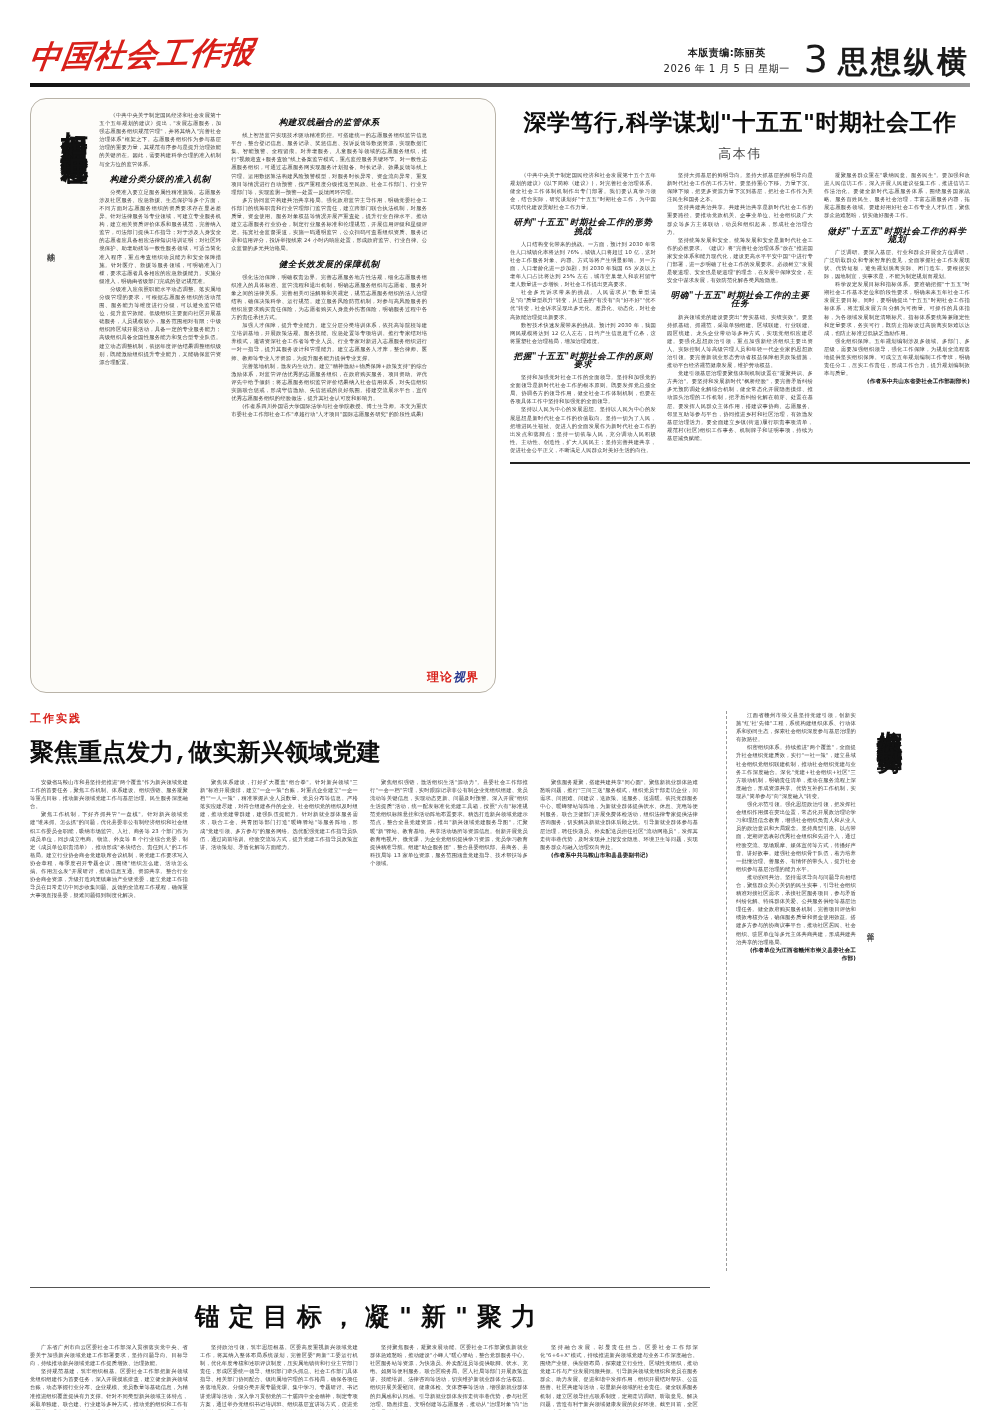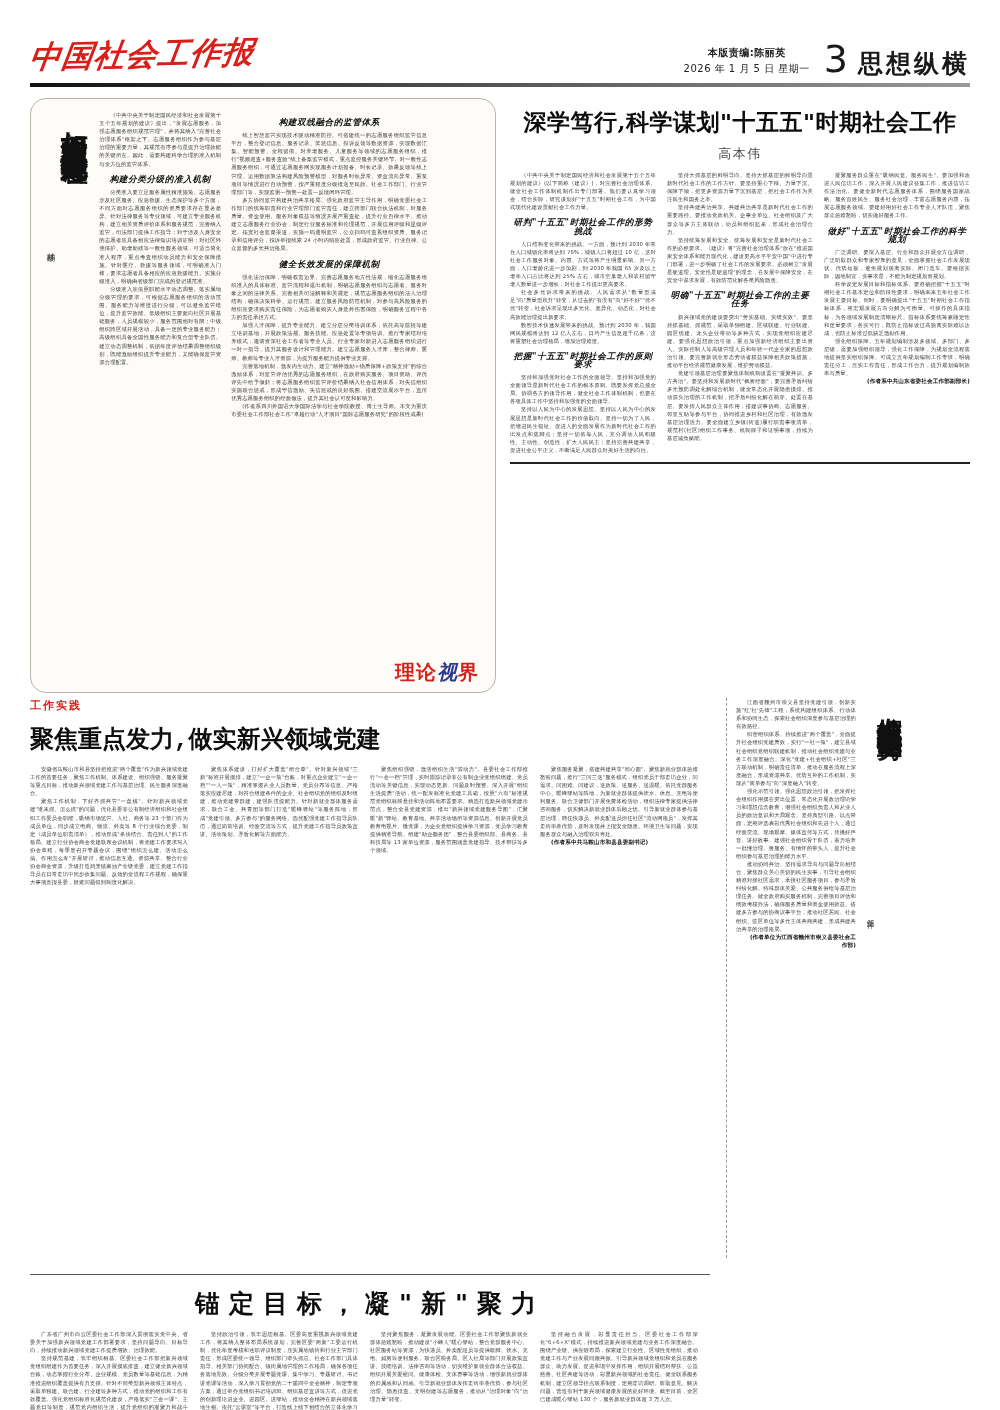--- a/index.html
+++ b/index.html
@@ -23,21 +23,21 @@
     transform:skewX(-9deg) rotate(-1.4deg);
     font-style:italic;
     white-space:nowrap;
   }
   .mast-right { display:flex; align-items:flex-end; gap:14px; }
   .mast-meta { text-align:center; font-size:10px; line-height:1.55; color:#222; font-family:"DejaVu Sans", sans-serif; }
   .mast-meta .ed { font-weight:700; letter-spacing:.5px; }
   .mast-meta .dt { letter-spacing:.5px; }
   .mast-section { display:flex; align-items:baseline; gap:10px; }
   .mast-pageno { font-size:38px; font-weight:400; font-family:"DejaVu Sans", sans-serif; line-height:.9; }
-  .mast-secname { font-size:25px; font-weight:700; letter-spacing:3px; line-height:.9; }
+  .mast-secname { font-size:30px; font-weight:700; letter-spacing:3px; line-height:.9; }
   .mast-rule { height:4px; background:linear-gradient(to right,#111,#999); margin-top:7px; }
 
   
   .bodytext {
     font-size:5.3px; line-height:8.1px; text-align:justify;
     color:#3a3a3a; letter-spacing:.15px;
     font-family:"DejaVu Sans", sans-serif;
   }
   .bodytext p { margin:0 0 0 0; text-indent:11px; }
   .sub-h {
@@ -65,41 +65,41 @@
   .vauthor {
     writing-mode:vertical-rl; text-orientation:upright;
     font-size:8px; color:#4a4a4a; letter-spacing:1px;
     margin-top:135px; margin-right:4px;
   }
   .fcol { width:122px; }
   .fcol.wide { width:196px; }
   .cred { font-size:5.3px; line-height:8.1px; color:#3a3a3a; text-indent:9px; }
   .logo-lnx {
     position:absolute; right:16px; bottom:6px;
-    font-family:"DejaVu Serif", serif; font-size:20px; font-weight:700;
+    font-family:"DejaVu Serif", serif; font-size:12px; font-weight:700;
     color:#d8201a; letter-spacing:1px;
   }
   .logo-lnx .blue { color:#2b3a8f; font-style:italic; }
 
   
   .tr-article { width:460px; }
   .kicker { font-size:11px; font-weight:700; color:#d8201a; letter-spacing:2px; }
   .art-title {
     font-family:"DejaVu Serif", serif;
     font-size:23px; font-weight:700; text-align:center;
     letter-spacing:.5px; margin:9px 0 0;
     color:#0d0d0d; white-space:nowrap;
   }
   .art-author { text-align:center; font-size:13px; color:#4a4a4a; margin:7px 0 8px; letter-spacing:1.5px; }
   .cols3 { display:flex; gap:11px; }
   .cols3 > div { width:146px; }
   .hr-dark { height:2.4px; background:#222; margin-top:8px; }
 
   
-  .midzone { display:flex; gap:16px; margin-top:5px; }
+  .midzone { display:flex; gap:16px; margin-top:18px; }
   .mid-left { width:680px; }
   .mid-title {
     font-family:Liberation Mono, monospace;
     font-size:24px; font-weight:700; text-align:left;
     margin:10px 0 0; color:#0d0d0d; white-space:nowrap;
   }
   .cols4 { display:flex; gap:12px; margin-top:10px; }
   .cols4 > div { width:158px; }
 
   .mid-right { width:244px; display:flex; gap:9px; position:relative; }

